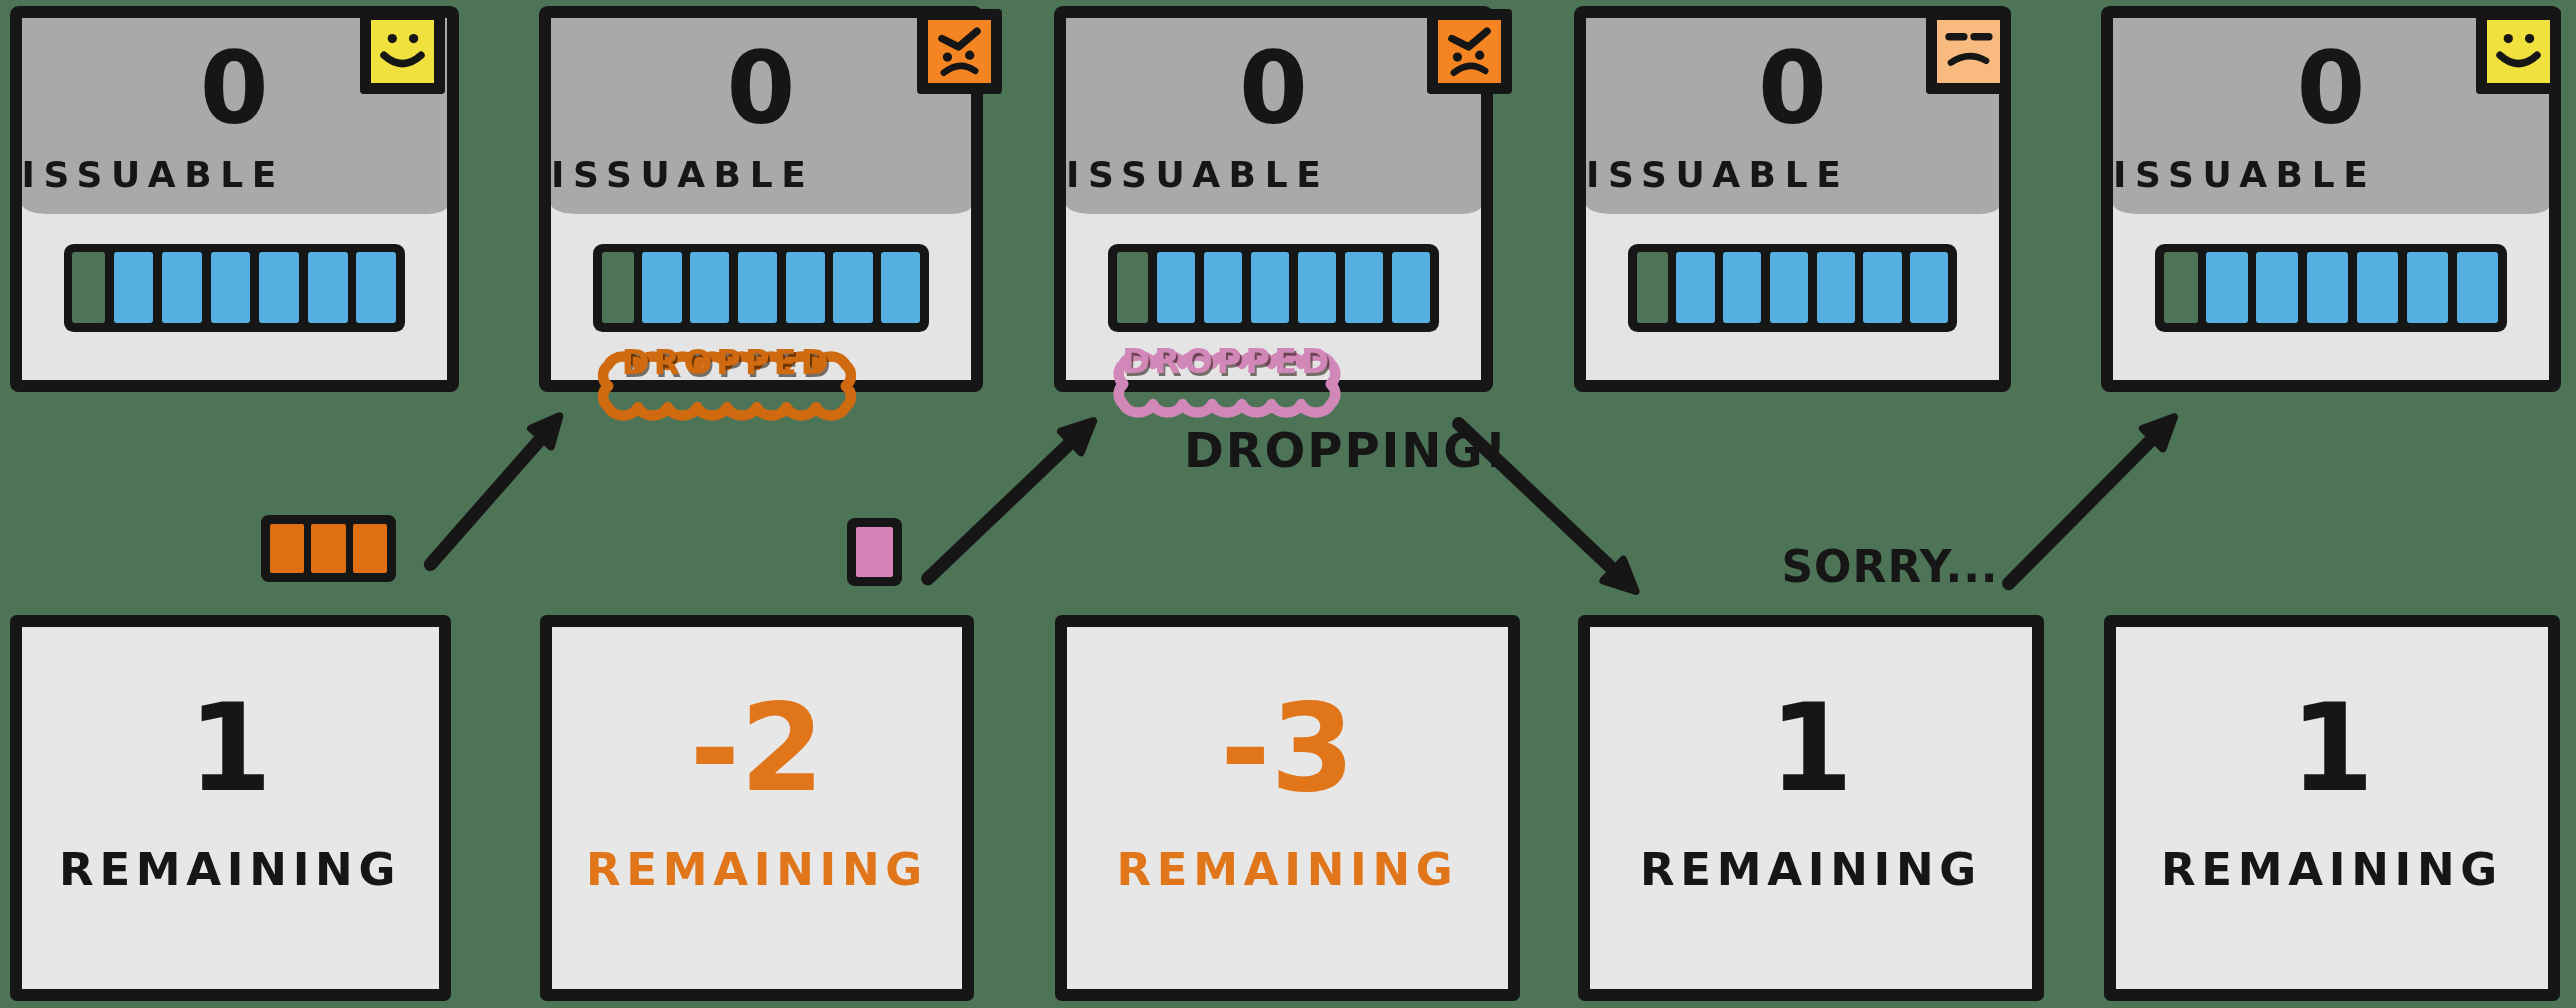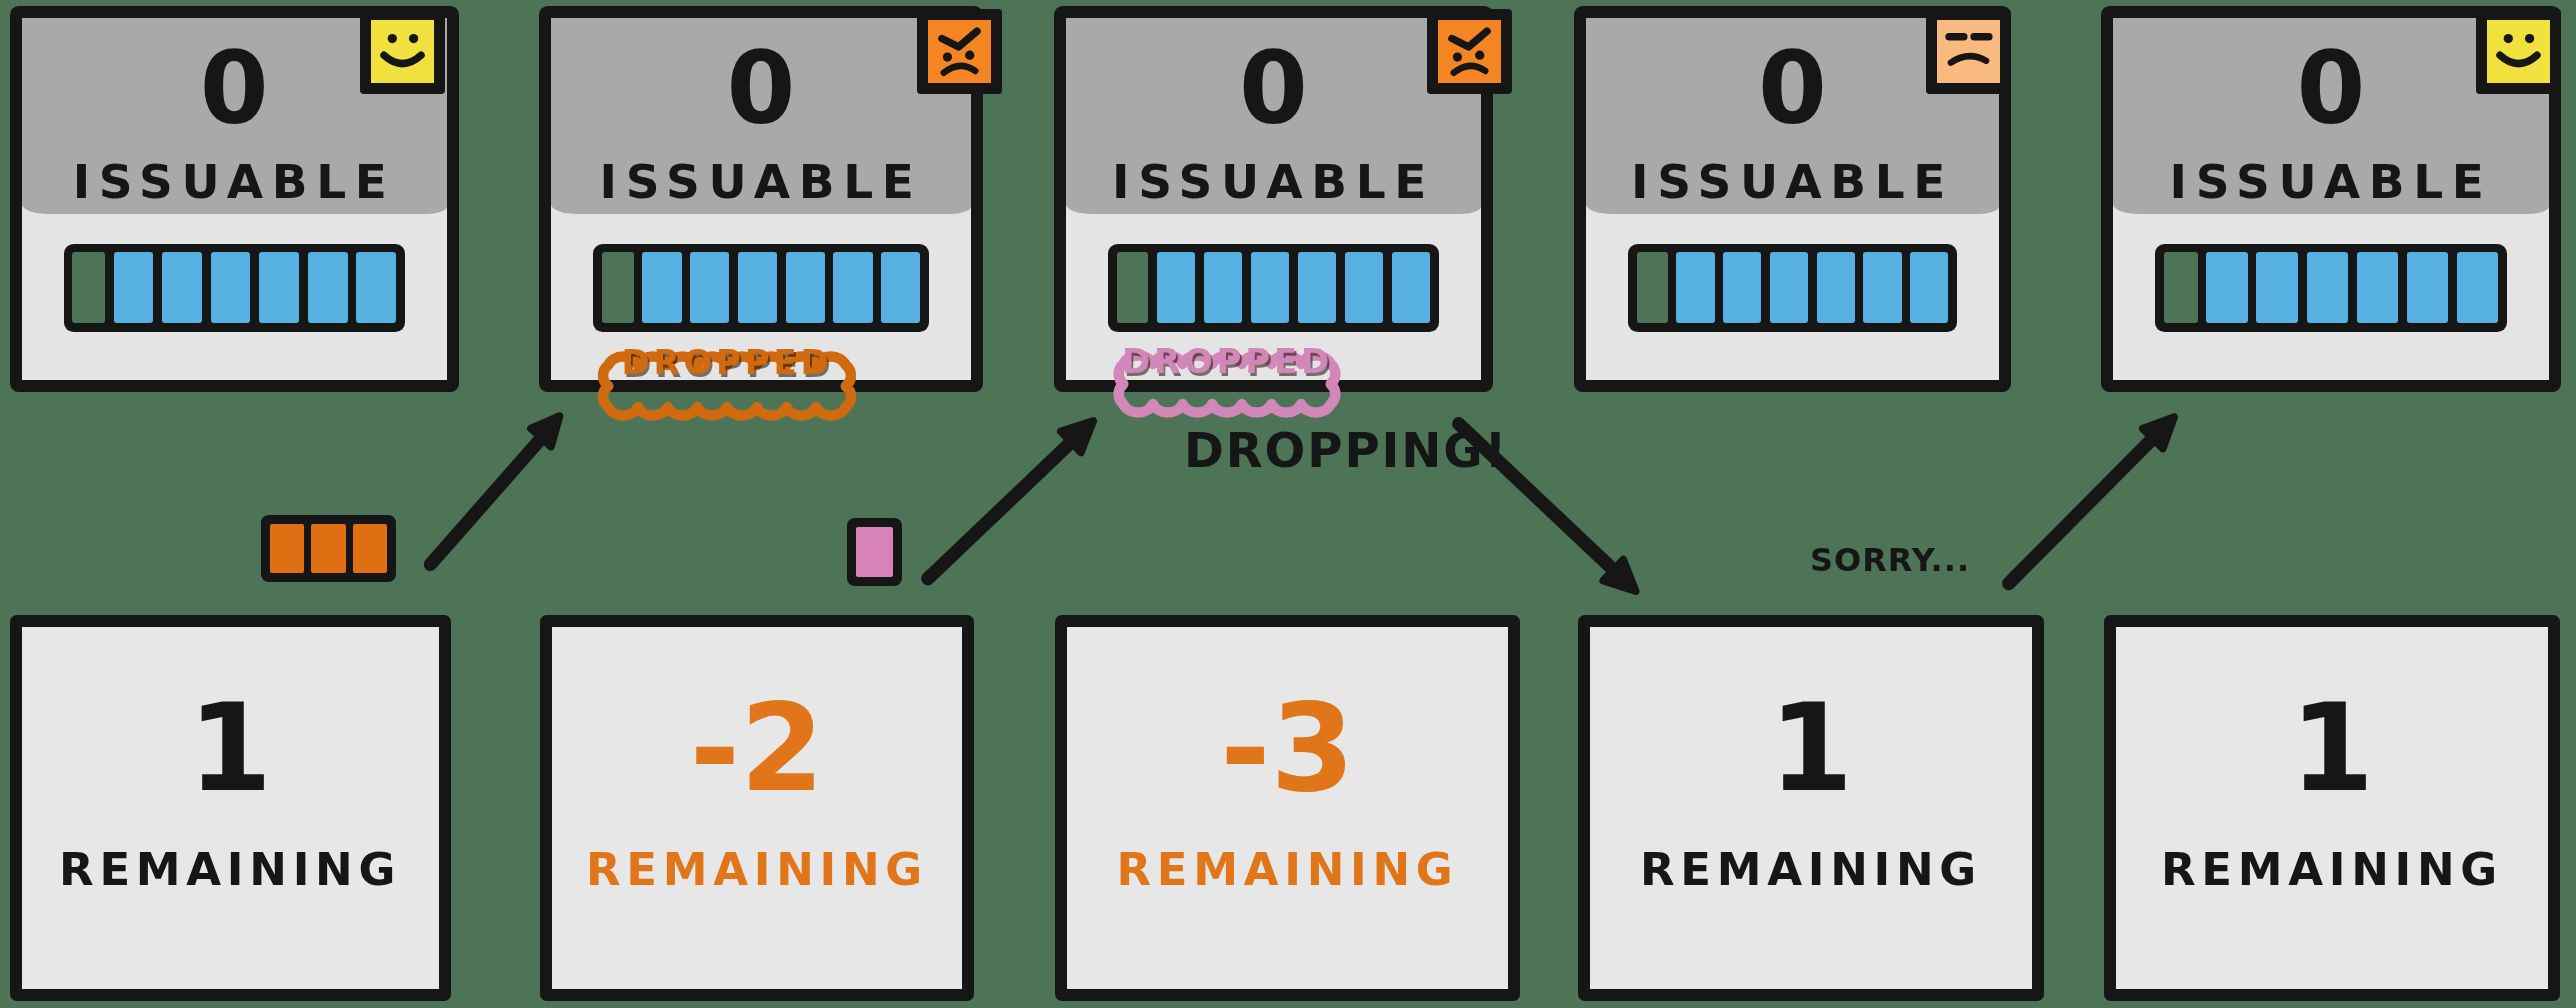--- a/index.html
+++ b/index.html
@@ -11,22 +11,22 @@
             border:12.4px solid #161616;border-radius:8.6px;}
   .tc1{left:9.6px;width:425px;}
   .tc2{left:539px;width:420px;}
   .tc3{left:1054px;width:415px;}
   .tc4{left:1574px;width:413px;}
   .tc5{left:2101px;width:436px;}
   .top-card .header{position:absolute;left:0;right:0;top:0;height:196px;background:#a9a9a9;
                     border-radius:0 0 21px 27px / 0 0 7.7px 9.6px;}
   .count0{position:absolute;top:21px;left:0;right:0;text-align:center;
           font-size:99px;font-weight:700;line-height:1;}
-  .issuable{position:absolute;top:136px;left:0;right:0;text-align:center;
-            font-size:47px;font-weight:800;letter-spacing:8.6px;}
+  .issuable{position:absolute;top:136px;left:0;right:0;
+            font-size:36px;font-weight:800;letter-spacing:8.6px;}
   .bar{position:absolute;left:42px;right:42px;top:226px;height:88px;background:#161616;
        border-radius:9.6px;padding:8.6px;display:flex;gap:8.6px;box-sizing:border-box;}
   .bar .cell{flex:1;background:#56b0e2;border-radius:2.9px;}
   .bar .cell.empty{flex:.82;background:#4e7457;}
 
   
   .face-box{position:absolute;width:63px;height:63px;border:11.5px solid #161616;border-radius:3.8px;}
   .face-happy{background:#f0e13e;}
   .face-angry{background:#f58522;}
   .face-meh{background:#f9ba80;}
@@ -53,21 +53,21 @@
   .sticker{position:absolute;display:flex;align-items:flex-start;justify-content:center;
            font-weight:800;z-index:5;}
   .sticker svg{position:absolute;inset:0;overflow:visible;}
   .sticker .stxt{position:relative;text-shadow:1.9px 2.9px 0 rgba(25,12,0,.55);}
   .st-orange{left:591px;top:342px;width:272px;height:84px;color:#cf6a10;
              font-size:34px;letter-spacing:3.8px;}
   .st-pink{left:1108px;top:341px;width:239px;height:82px;color:#d287b9;
            font-size:34px;letter-spacing:3.8px;}
   .note{position:absolute;text-align:center;font-weight:800;z-index:4;}
   .dropping{left:1184px;top:422px;width:287px;font-size:48px;letter-spacing:1.9px;}
-  .sorry{left:1775px;top:541px;width:230px;font-size:32px;letter-spacing:1px;}
+  .sorry{left:1775px;top:541px;width:230px;font-size:44px;letter-spacing:1px;}
 
   
   .mini{position:absolute;background:#161616;border-radius:7.7px;display:flex;gap:7.7px;
         padding:8.6px;box-sizing:border-box;z-index:4;}
   .mini-orange{left:261px;top:515px;width:135px;height:67px;}
   .mini-orange .mcell{flex:1;background:#df6f12;border-radius:1.9px;}
   .mini-pink{left:847px;top:518px;width:55px;height:68px;}
   .mini-pink .mcell{flex:1;background:#d783b8;border-radius:1.9px;}
 
   .arrows{position:absolute;inset:0;z-index:6;pointer-events:none;}

